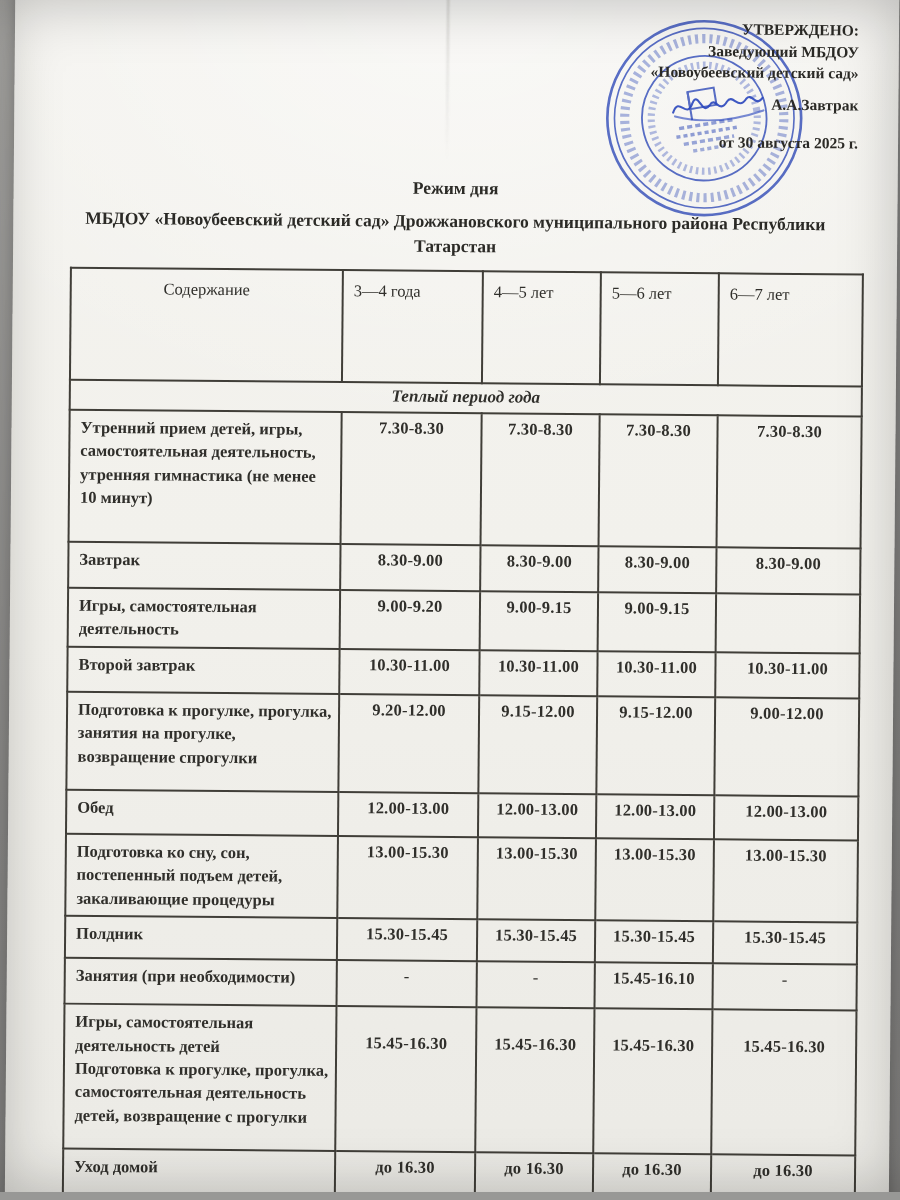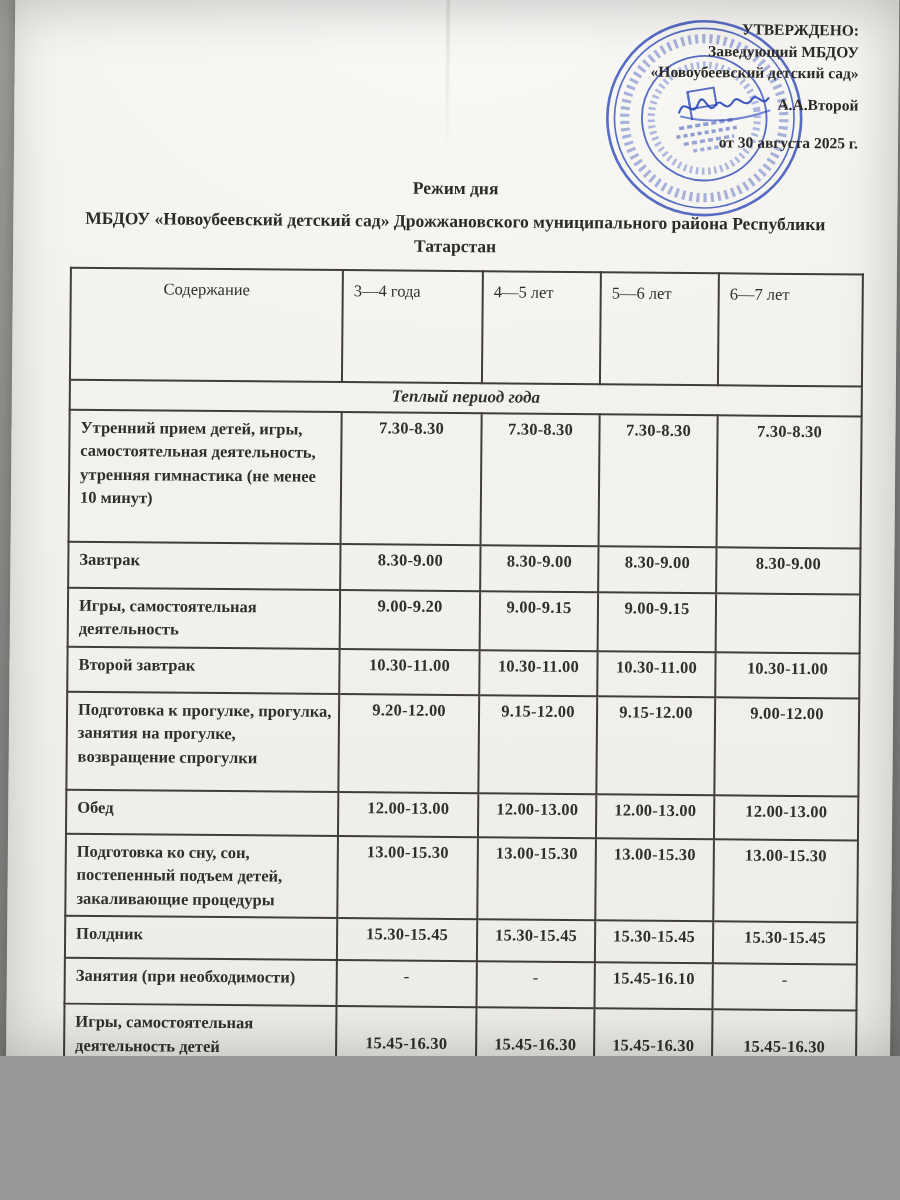--- a/index.html
+++ b/index.html
@@ -9,21 +9,21 @@
     --backdrop:#989896;
   }
   html,body{margin:0;padding:0;}
   body{
     width:900px;height:1200px;overflow:hidden;
     background:var(--backdrop);
     font-family:"Liberation Serif","DejaVu Serif",serif;
     color:var(--ink);
   }
   .photo{
-    position:relative;width:900px;height:1056px;
+    position:relative;width:900px;height:1192px;
     background:linear-gradient(145deg,#b3b2af 0%,#9a9997 45%,#8c8b89 100%);
     overflow:hidden;
   }
   .photo::after{
     content:"";position:absolute;inset:0;pointer-events:none;
     box-shadow:inset 0 0 60px rgba(0,0,0,.25);
   }
   .paper{
     position:absolute;left:10px;top:-10px;width:884px;height:1230px;
     background:
@@ -115,21 +115,21 @@
       <div class="line">УТВЕРЖДЕНО:</div>
       <div class="line">Заведующий МБДОУ</div>
       <div class="line">«Новоубеевский детский сад»</div>
       <div class="sig-row">
         <svg class="sig-svg" viewBox="0 0 100 34">
           <g fill="none" stroke="#2b47bd" stroke-width="2.2" stroke-linecap="round" opacity="0.9">
             <path d="M4 26 C 10 8, 18 34, 24 16 C 30 2, 34 30, 42 18 C 48 8, 52 28, 60 14 C 66 5, 72 24, 80 11 C 86 4, 90 20, 97 10"></path>
             <path d="M6 30 C 38 38, 70 33, 98 23" opacity="0.7"></path>
           </g>
         </svg>
-        <span>А.А.Второй</span>
+        <span>А.А.Завтрак</span>
       </div>
       <div class="line date-line">от 30 августа  2025 г.</div>
     </div>
 
     <div class="titles">
       <div class="doc-title">Режим дня</div>
       <div class="doc-subtitle">МБДОУ «Новоубеевский детский сад» Дрожжановского муниципального района Республики Татарстан</div>
     </div>
 
     <table class="schedule">

